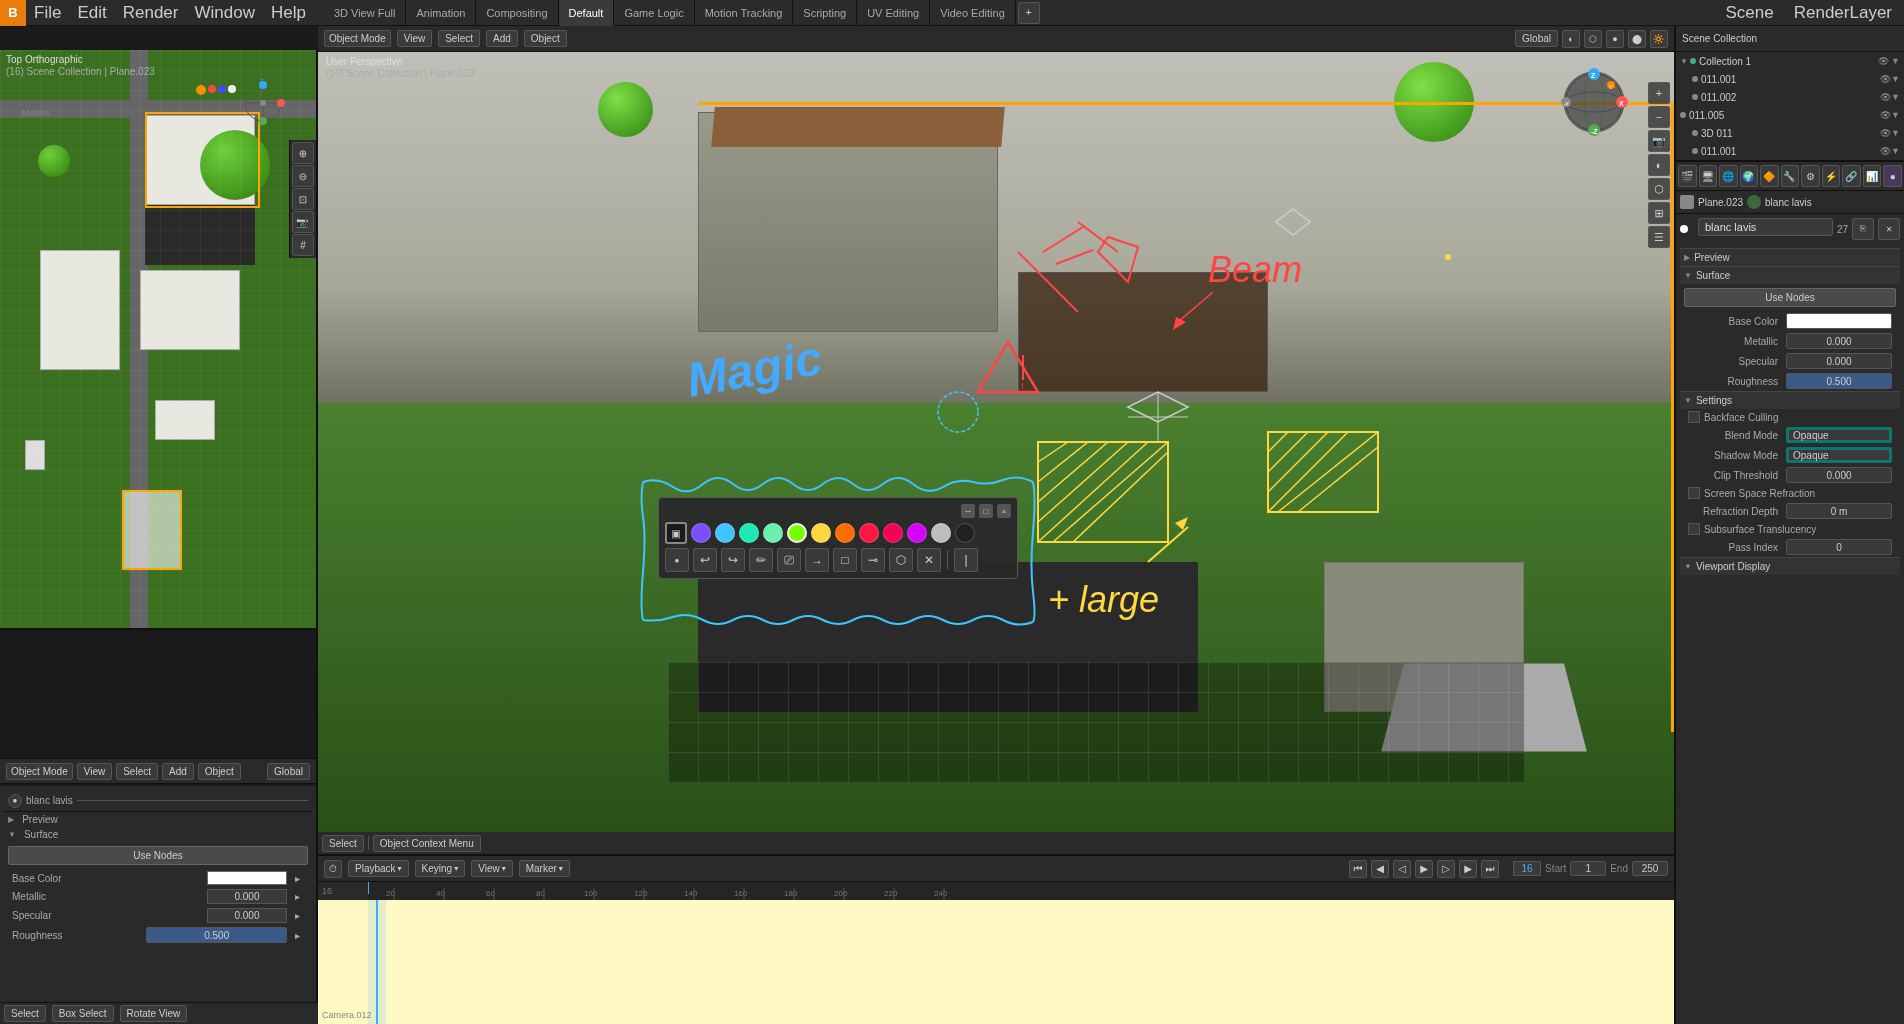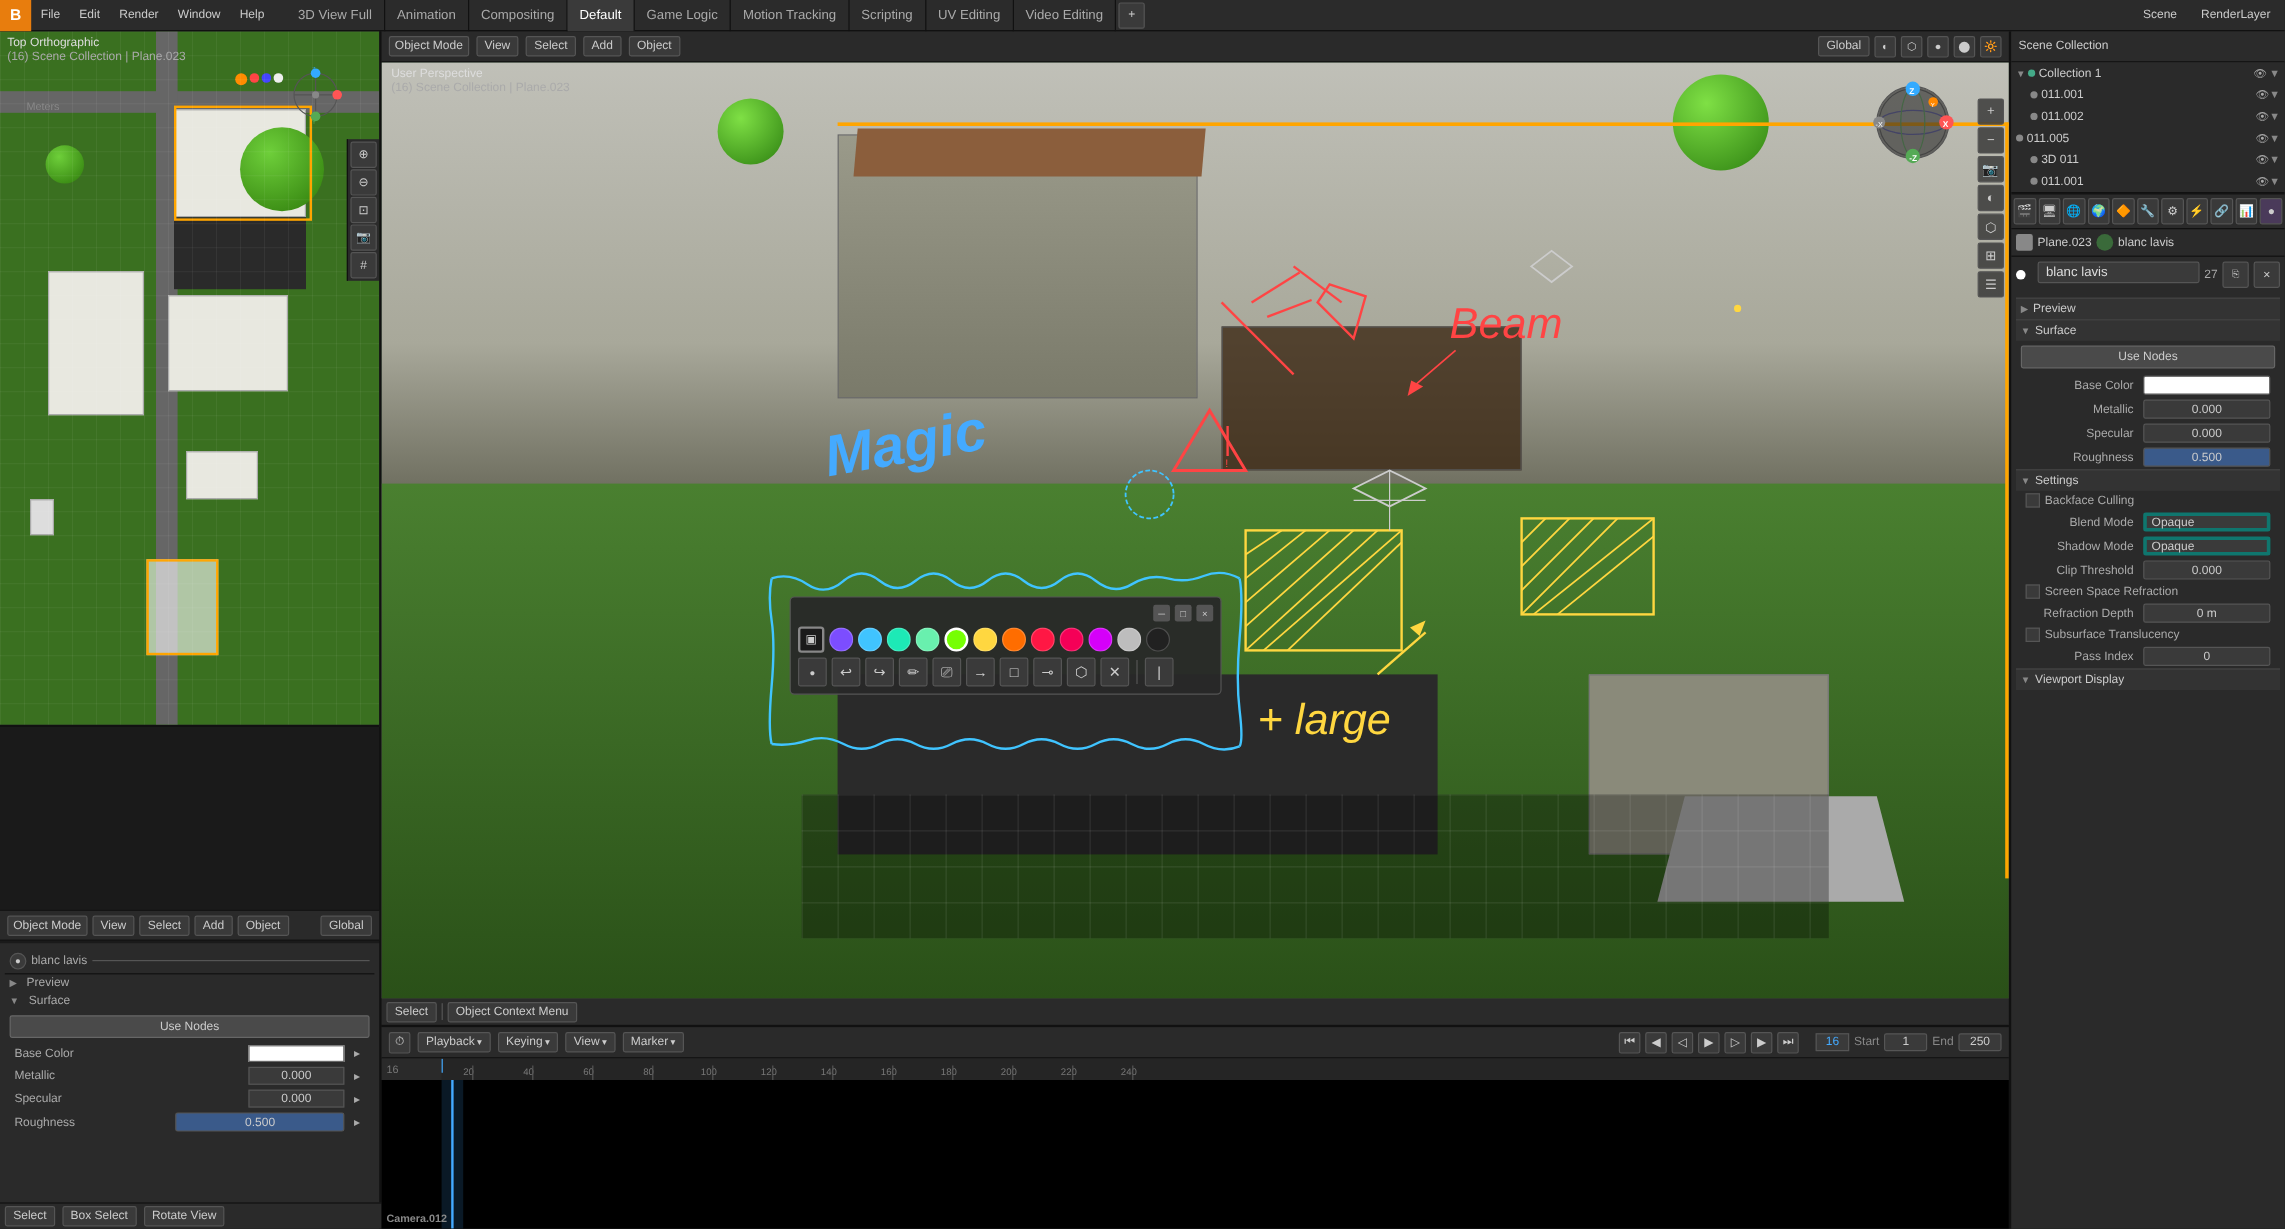--- a/index.html
+++ b/index.html
@@ -32,21 +32,21 @@
       display: flex; align-items: center; justify-content: center;
       font-weight: bold; font-size: 13px; color: white;
       flex-shrink: 0;
     }
     .menu-item {
       padding: 0 8px;
       height: 26px;
       line-height: 26px;
       cursor: pointer;
       white-space: nowrap;
-      font-size: 10px;
+      font-size: 17px;
       color: #ccc;
     }
 
     .workspace-tabs {
       display: flex;
       align-items: center;
       margin-left: 10px;
       height: 26px;
     }
     .workspace-tab {
@@ -80,20 +80,21 @@
     }
 
     
     #left-panel {
       width: 318px;
       display: flex;
       flex-direction: column;
       background: #1a1a1a;
       border-right: 2px solid #111;
       position: relative;
+      margin-top: 24px;
     }
 
     
     #top-ortho-view {
       height: 580px;
       background: #2a3a2a;
       position: relative;
       border-bottom: 2px solid #111;
       overflow: hidden;
     }
@@ -1002,21 +1003,21 @@
             <text x="466" y="14" fill="#777" font-size="8">200</text>
             <line x1="476" y1="6" x2="476" y2="18" stroke="#555" stroke-width="1"></line>
             <text x="516" y="14" fill="#777" font-size="8">220</text>
             <line x1="526" y1="6" x2="526" y2="18" stroke="#555" stroke-width="1"></line>
             <text x="566" y="14" fill="#777" font-size="8">240</text>
             <line x1="576" y1="6" x2="576" y2="18" stroke="#555" stroke-width="1"></line>
           </svg>
         </div>
       </div>
 
-      <div id="timeline-tracks" style="flex:1;background:#000000;position:relative;overflow:hidden;font-weight:bold;">
+      <div id="timeline-tracks" style="flex:1;background:#fef9c3;position:relative;overflow:hidden;">
 
         <div style="position:absolute;left:58px;top:0;bottom:0;width:2px;background:#4af;z-index:10;"></div>
 
         <div style="position:absolute;left:50px;top:0;width:18px;height:100%;background:rgba(68,170,255,0.15);"></div>
 
         <div style="position:absolute;bottom:4px;left:4px;font-size:9px;color:#888;">Camera.012</div>
       </div>
     </div>
 
   </div>

